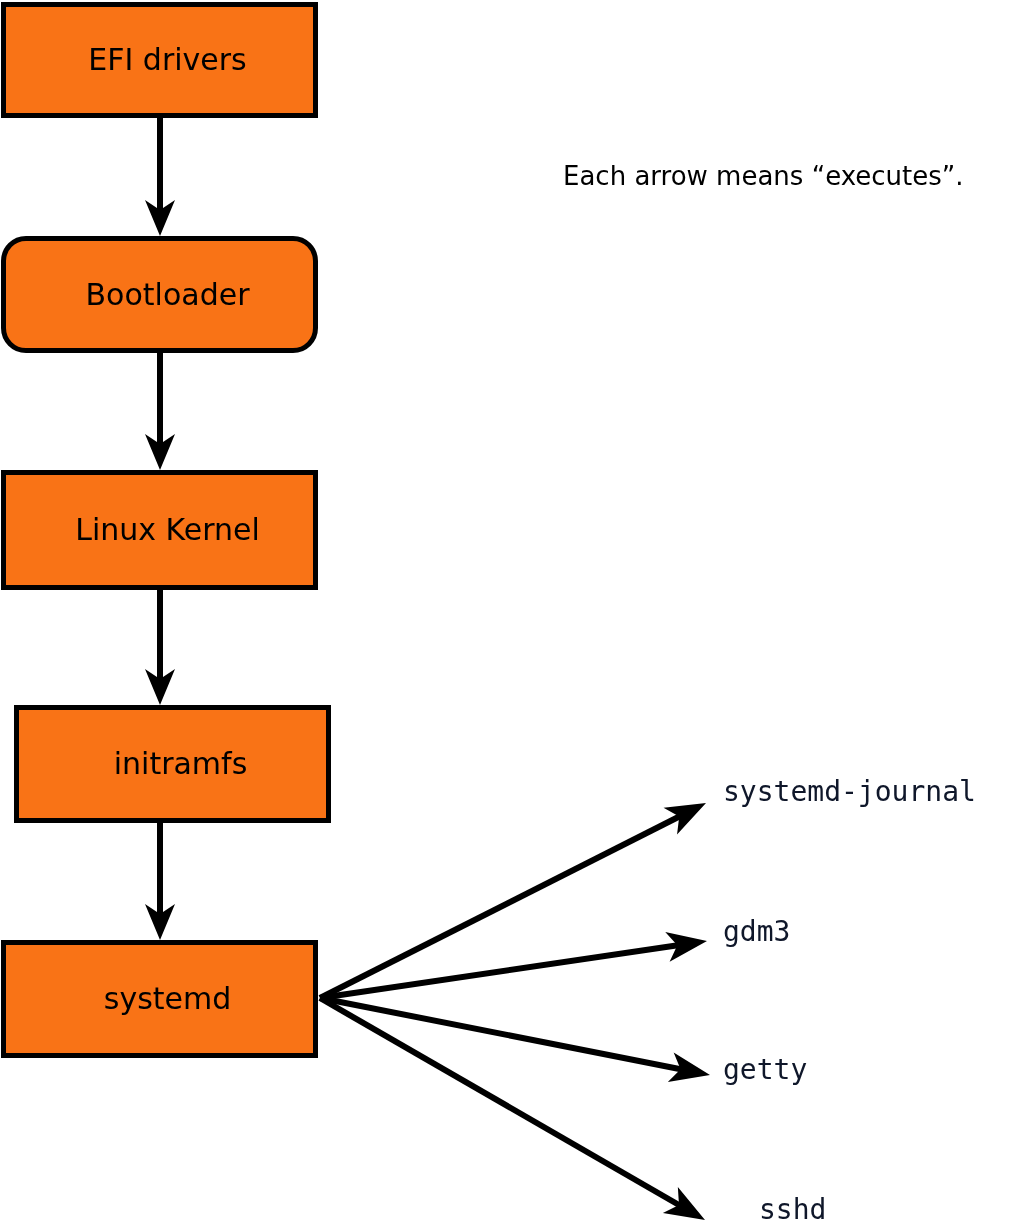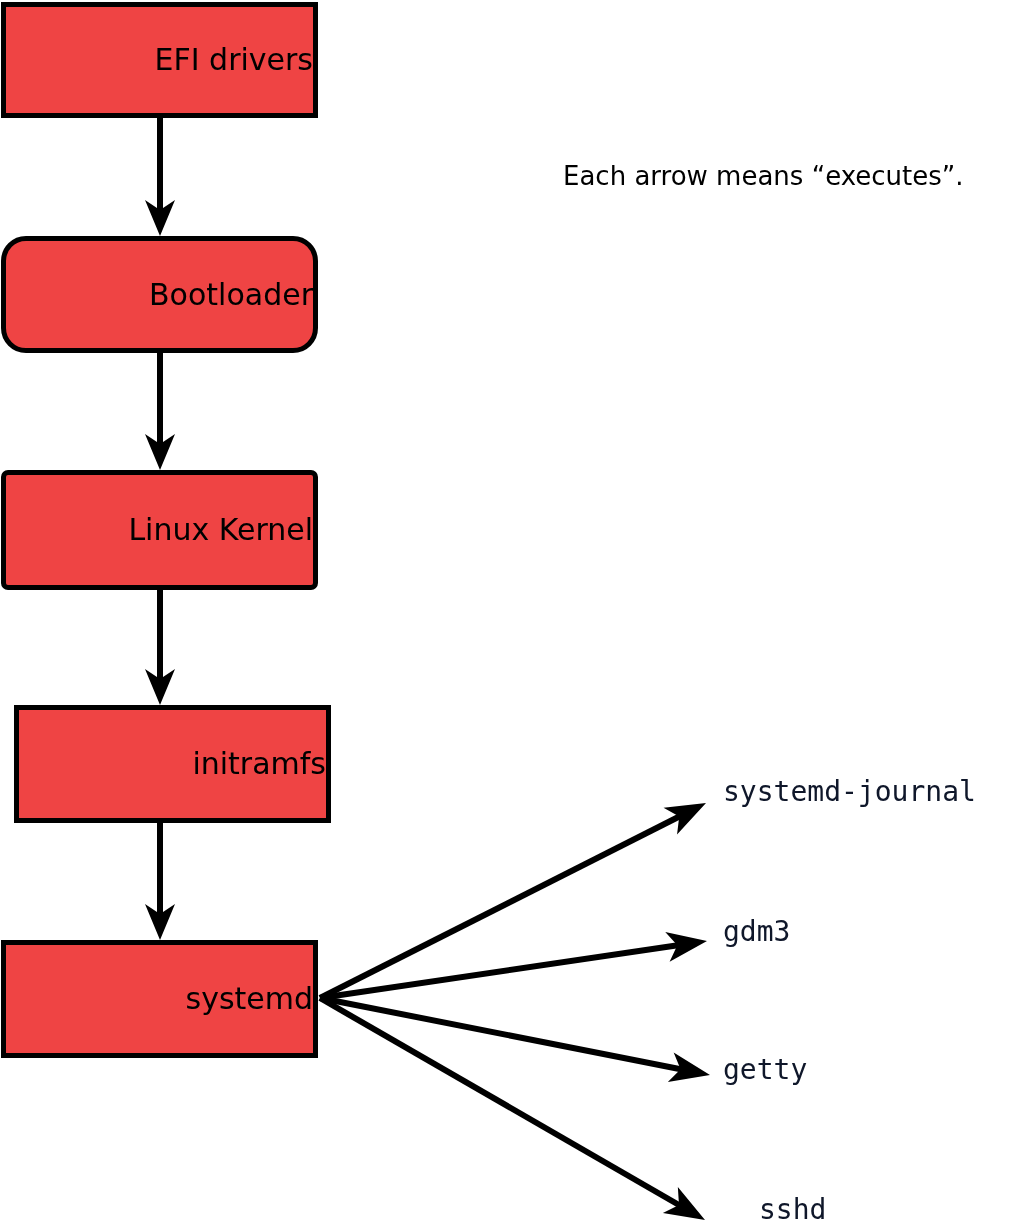--- a/index.html
+++ b/index.html
@@ -15,25 +15,25 @@
   #canvas {
     position: relative;
     width: 1023px;
     height: 1230px;
     background: #ffffff;
     overflow: hidden;
   }
   .node-box {
     position: absolute;
     box-sizing: border-box;
-    background: #ef4444;
+    background: #f97316;
     border: 5px solid #000000;
     display: flex;
     align-items: center;
-    justify-content: flex-end;
+    justify-content: center;
     padding-left: 16px;
   }
   .node-label {
     font-family: "DejaVu Sans", sans-serif;
     font-size: 30px;
     line-height: 1;
     color: #000000;
     white-space: nowrap;
   }
   #arrow-layer {
@@ -65,21 +65,21 @@
 <body>
 
 <div id="canvas">
 
   <div class="node-box" id="box-0" style="left: 1px; top: 2px; width: 317px; height: 116px;">
     <span class="node-label">EFI drivers</span>
   </div>
   <div class="node-box" id="box-1" style="left: 1px; top: 236px; width: 317px; height: 117px; border-radius: 25px;">
     <span class="node-label">Bootloader</span>
   </div>
-  <div class="node-box" id="box-2" style="left: 1px; top: 470px; width: 317px; height: 120px; border-radius: 7px;">
+  <div class="node-box" id="box-2" style="left: 1px; top: 470px; width: 317px; height: 120px;">
     <span class="node-label">Linux Kernel</span>
   </div>
   <div class="node-box" id="box-3" style="left: 1px; top: 705px; width: 317px; height: 118px; margin-left: 13px;">
     <span class="node-label">initramfs</span>
   </div>
   <div class="node-box" id="box-4" style="left: 1px; top: 940px; width: 317px; height: 118px;">
     <span class="node-label">systemd</span>
   </div>
 
   <svg id="arrow-layer" viewBox="0 0 1023 1230">

